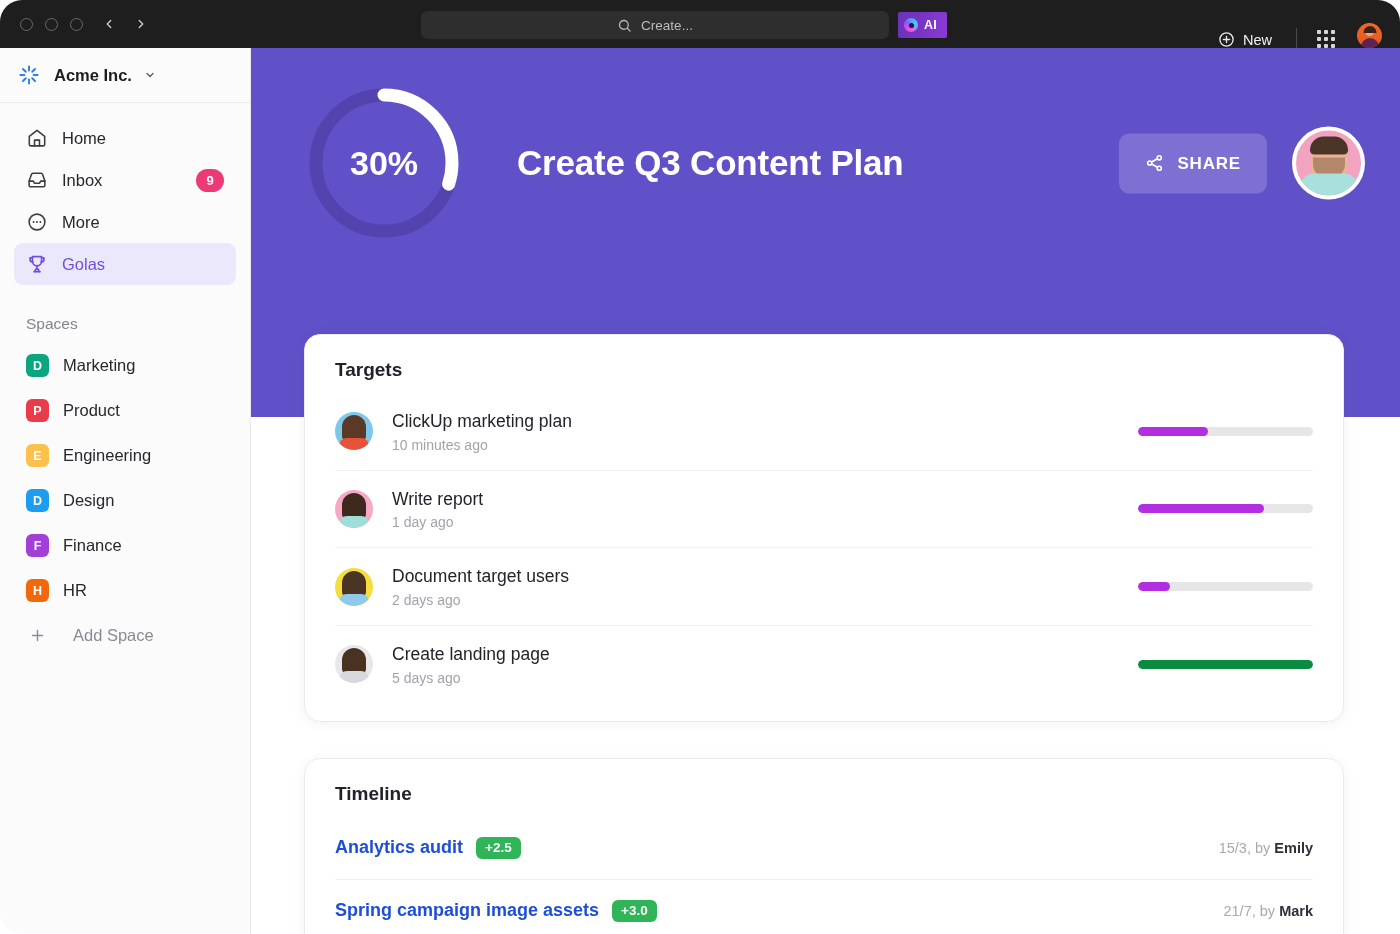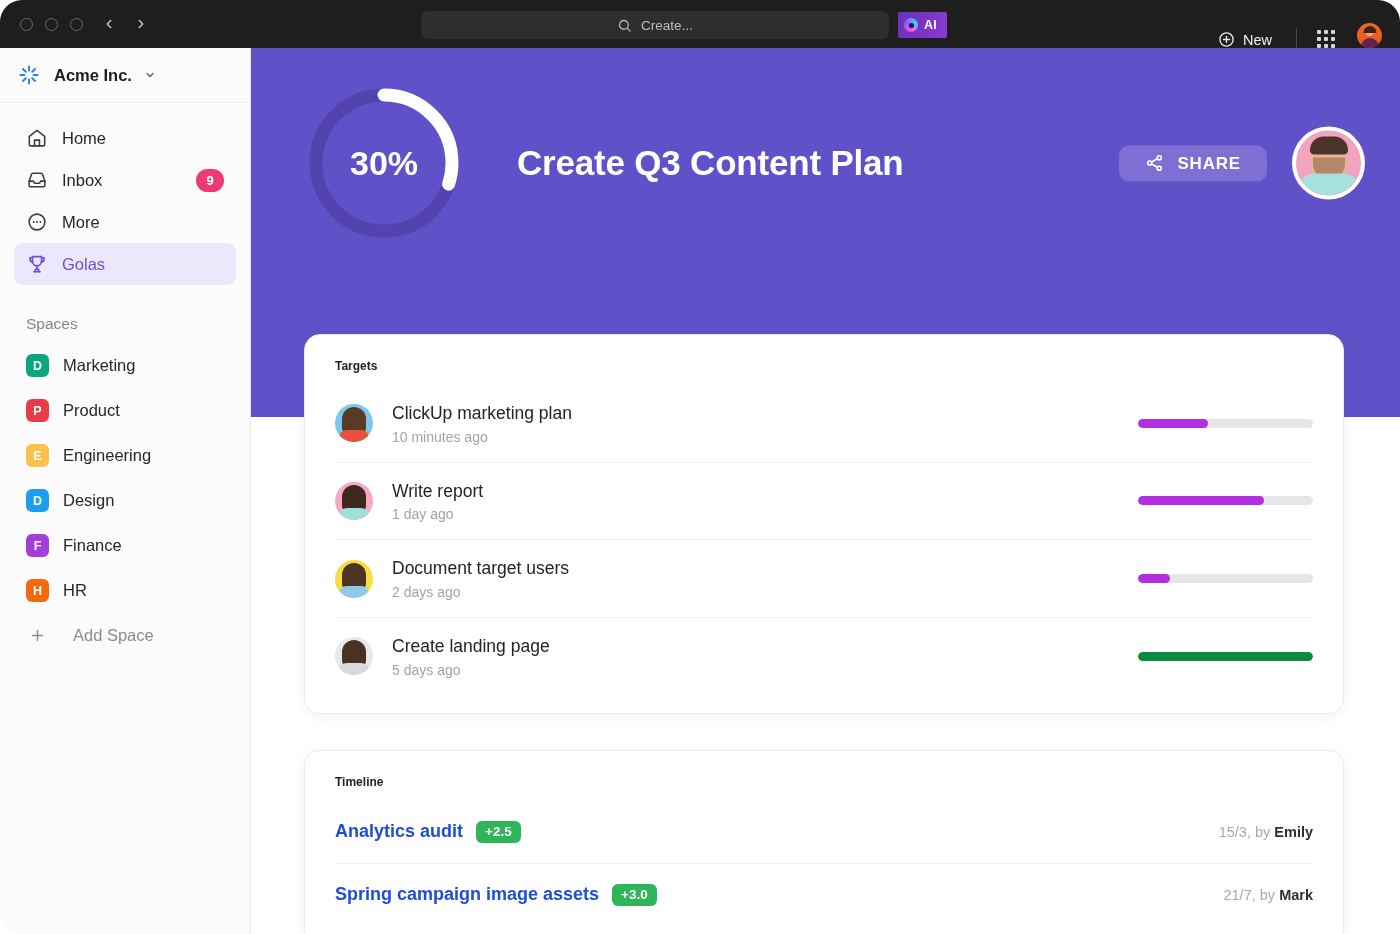--- a/index.html
+++ b/index.html
@@ -180,21 +180,21 @@
   }
   .hero-title {
     font-size: 35px; font-weight: bold; color: #ffffff;
     margin-left: 53px; letter-spacing: -.2px;
   }
   .hero-right {
     position: absolute; right: 35px; top: 50%; transform: translateY(-50%);
     display: flex; align-items: center; gap: 25px;
   }
   .sharebtn {
-    height: 36px; padding: 4px 26px;
+    height: 60px; padding: 4px 26px;
     background: rgba(255,255,255,.18);
     border: none; border-radius: 10px; cursor: pointer;
     display: flex; align-items: center; gap: 13px;
   }
   .share-icon { width: 19px; height: 19px; color: #fff; }
   .share-icon svg { width: 19px; height: 19px; display: block; }
   .share-label { font-size: 17px; font-weight: bold; color: #fff; letter-spacing: .8px; }
   .hero-avatar {
     width: 73px; height: 73px; border-radius: 50%;
     border: 4px solid #ffffff; overflow: hidden; position: relative;
@@ -222,21 +222,21 @@
   }
 
   
   .cards { position: absolute; top: 286px; left: 53px; right: 0; bottom: 0; }
   .card {
     width: 1040px; background: #ffffff;
     border: 1px solid #ececee; border-radius: 16px;
     box-shadow: 0 2px 14px rgba(40,32,80,.055);
   }
   .card-title {
-    font-size: 12px; font-weight: bold; color: #22222a;
+    font-size: 19px; font-weight: bold; color: #22222a;
     padding: 24px 30px 12px 30px;
   }
   .rows { padding: 0 30px 18px 30px; }
   .row {
     display: flex; align-items: center;
     padding: 17px 0 17px 0;
     border-bottom: 1px solid #f0f0f2;
   }
   .row:last-child { border-bottom: none; }
   .row-av {

